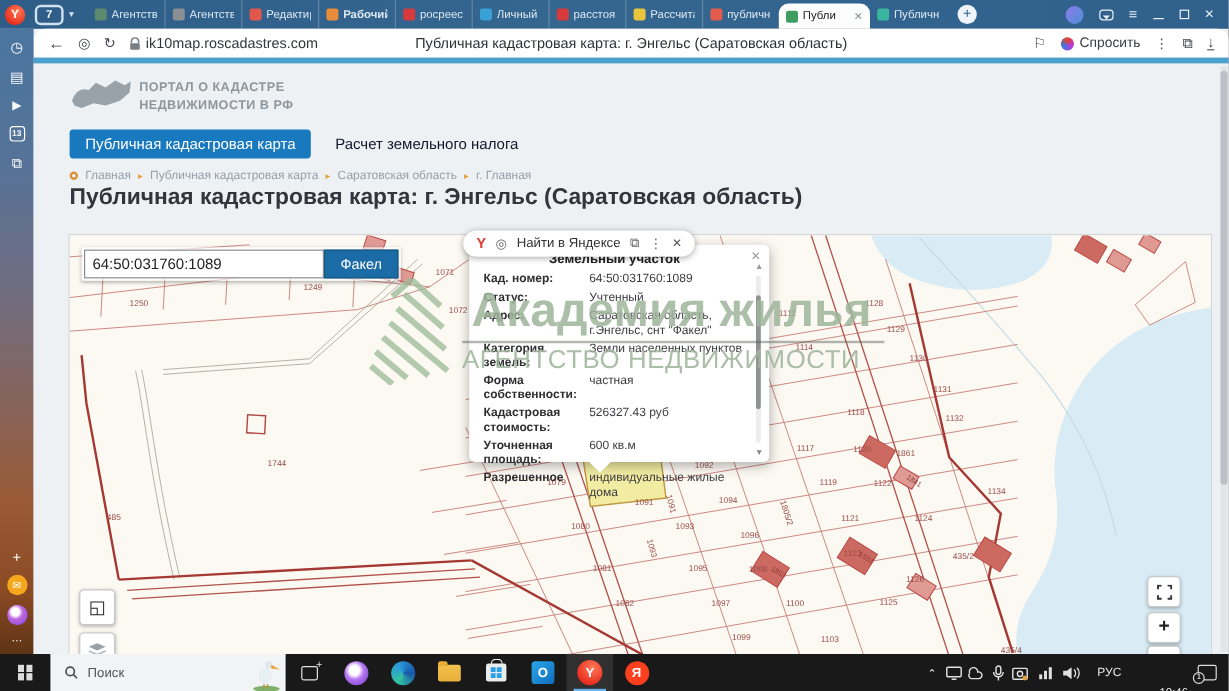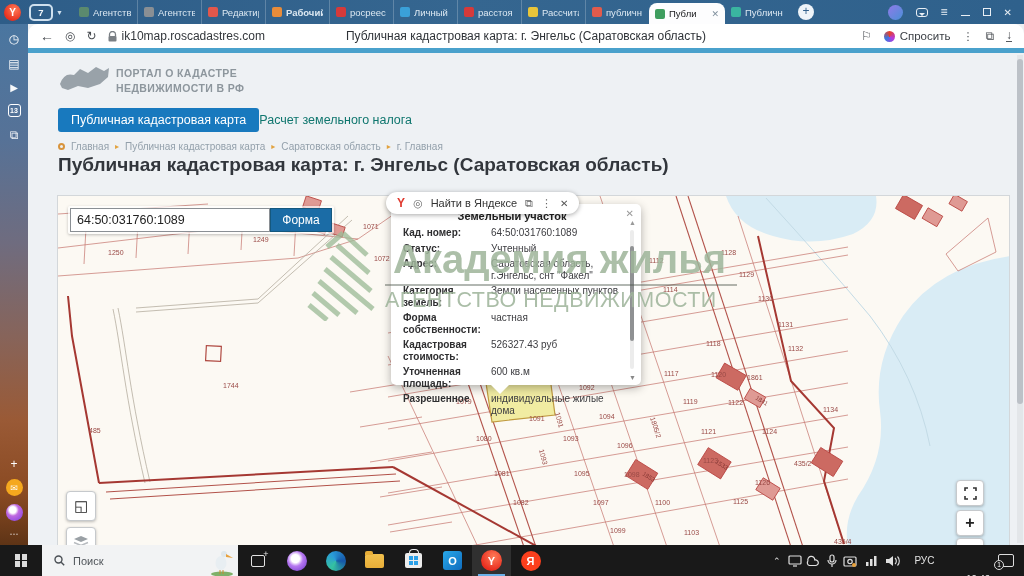--- a/index.html
+++ b/index.html
@@ -67,21 +67,21 @@
 
   
   .page { position:absolute; left:28px; top:53px; right:0; bottom:31px; background:#eef1f4; overflow:hidden; }
   .pscroll { position:absolute; right:1px; top:2px; bottom:2px; width:6px; background:#e3e6e9; }
   .pthumb { position:absolute; right:1px; top:6px; width:6px; height:345px; background:#bcc1c7; border-radius:3px; }
   .logotext { position:absolute; left:88px; top:13px; font-size:10.5px; font-weight:bold; color:#8d969d;
               line-height:1.45; letter-spacing:.4px; }
   .sitelogo { position:absolute; left:30px; top:9px; }
   .nav { position:absolute; left:30px; top:55px; display:flex; align-items:center; font-size:12.5px; }
   .navpill { background:#1879be; color:#fff; padding:5px 13px; border-radius:3px; }
-  .navlink { color:#0f766e; }
+  .navlink { color:#0f172a; margin-left:20px; }
   .crumbs { position:absolute; left:30px; top:88px; font-size:10px; color:#93a0ab; display:flex; gap:6px;
             align-items:center; }
   .crumbs .sep { color:#e2a23e; font-size:8px; }
   .pin { width:7px; height:7px; border:2px solid #d8943c; border-radius:50%; }
   .h1 { position:absolute; left:30px; top:101px; font-size:19px; font-weight:bold; color:#32363c; }
 
   
   .map { position:absolute; left:29px; top:142px; width:953px; height:351px; background:#fcf9f3;
          border:1px solid #d3d7da; overflow:hidden; }
   .map svg.base { position:absolute; left:0; top:0; }
@@ -447,21 +447,21 @@
             <text x="481" y="254" font-size="7" fill="#9a4a46" transform="rotate(75 481 254)">1093</text>
             <text x="592" y="222" font-size="7" fill="#9a4a46" transform="rotate(72 592 222)">1805/2</text>
             <text x="697" y="203" font-size="6" fill="#8a3a36" transform="rotate(32 697 203)">1841</text>
             <text x="657" y="267" font-size="6" fill="#8a3a36" transform="rotate(32 657 267)">1533</text>
             <text x="584" y="279" font-size="6" fill="#8a3a36" transform="rotate(32 584 279)">1853</text>
           </g>
       </svg>
 
       <div class="searchbox">
         <input value="64:50:031760:1089" style="">
-        <button>Форма</button>
+        <button>Факел</button>
       </div>
 
       <div class="panel">
         <div class="ptitle">Земельный участок</div>
         <div class="pclose">✕</div>
         <div id="prows">
             <div class="prow">
               <div class="plab">Кад. номер:</div>
               <div class="pval">64:50:031760:1089</div>
             </div>

